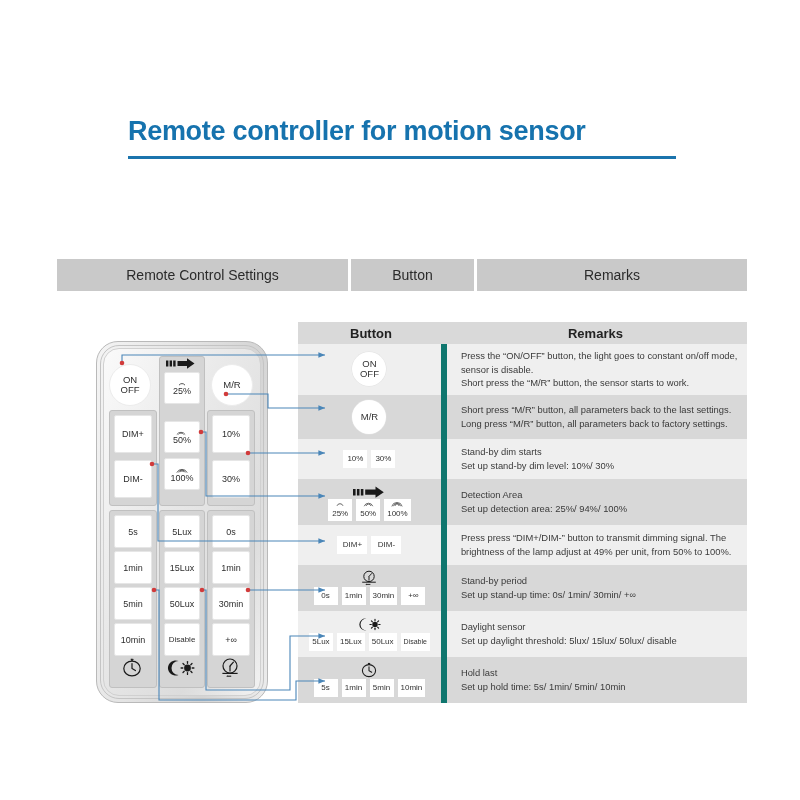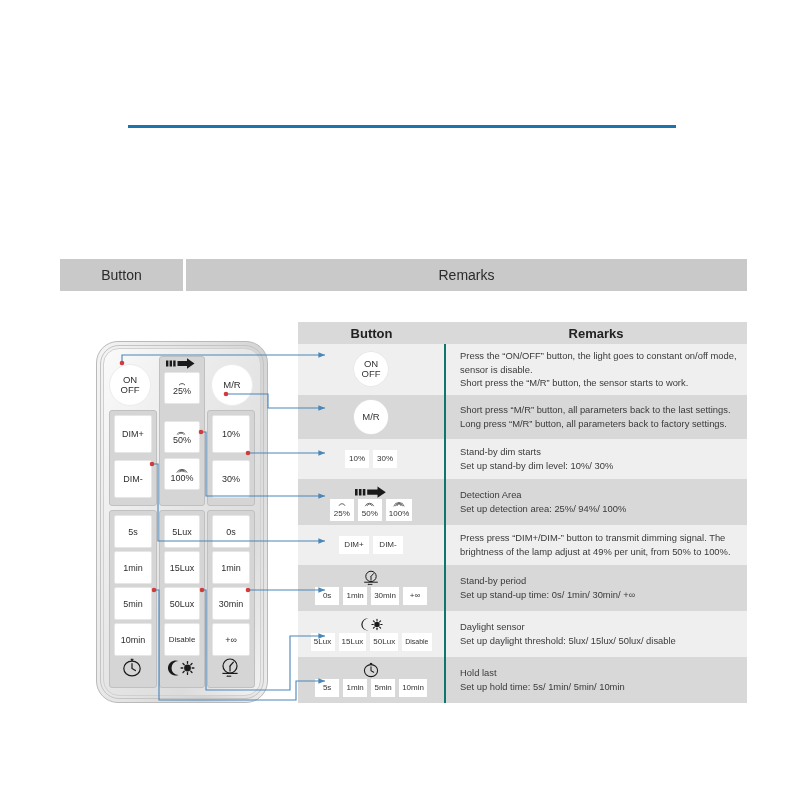--- a/index.html
+++ b/index.html
@@ -54,21 +54,21 @@
   .cell-btn{
     width:162px;text-align:center;position:relative;
   }
   .cell-rem{
     width:287px;padding:5px 4px 5px 14px !important;
     font-size:9.4px;color:#3a3a3a;line-height:1.45;
   }
   .cell-rem .ln{display:block;white-space:nowrap;}
 
   
-  .cell-rem{border-left:2px solid #0f766e;}
+  .cell-rem{border-left:6px solid #0f766e;}
 
   
   .circ-btn{
     display:inline-flex;align-items:center;justify-content:center;
     width:34px;height:34px;border-radius:50%;background:#ffffff;
     font-size:9.5px;color:#333;line-height:1.05;flex-direction:column;
     box-shadow:0 0 0 0.5px #e2e2e2;
   }
   .sq-row{
     display:flex;align-items:flex-end;justify-content:center;gap:4px;
@@ -122,24 +122,26 @@
   .rbtn .pc{font-size:9px;line-height:1.1;display:block;}
   .icon-cell{
     position:absolute;display:flex;align-items:center;justify-content:center;
   }
   .arrow-ic{position:absolute;display:flex;align-items:center;justify-content:center;}
 </style>
 </head>
 <body>
 
 <div id="title-block">
+  <div id="page-title">Remote controller for motion sensor</div>
   <div id="title-rule"></div>
 </div>
 
 <div id="outer-header">
+  <div class="oh-cell c1">Remote Control Settings</div>
   <div class="oh-cell c2"></div>
   <div class="oh-cell c3">Button</div>
   <div class="oh-cell c4"></div>
   <div class="oh-cell c5">Remarks</div>
 </div>
 
 <div id="remote">
   <div class="shell"></div>
   <div class="shell2"></div>
   <div class="shell3"></div>

